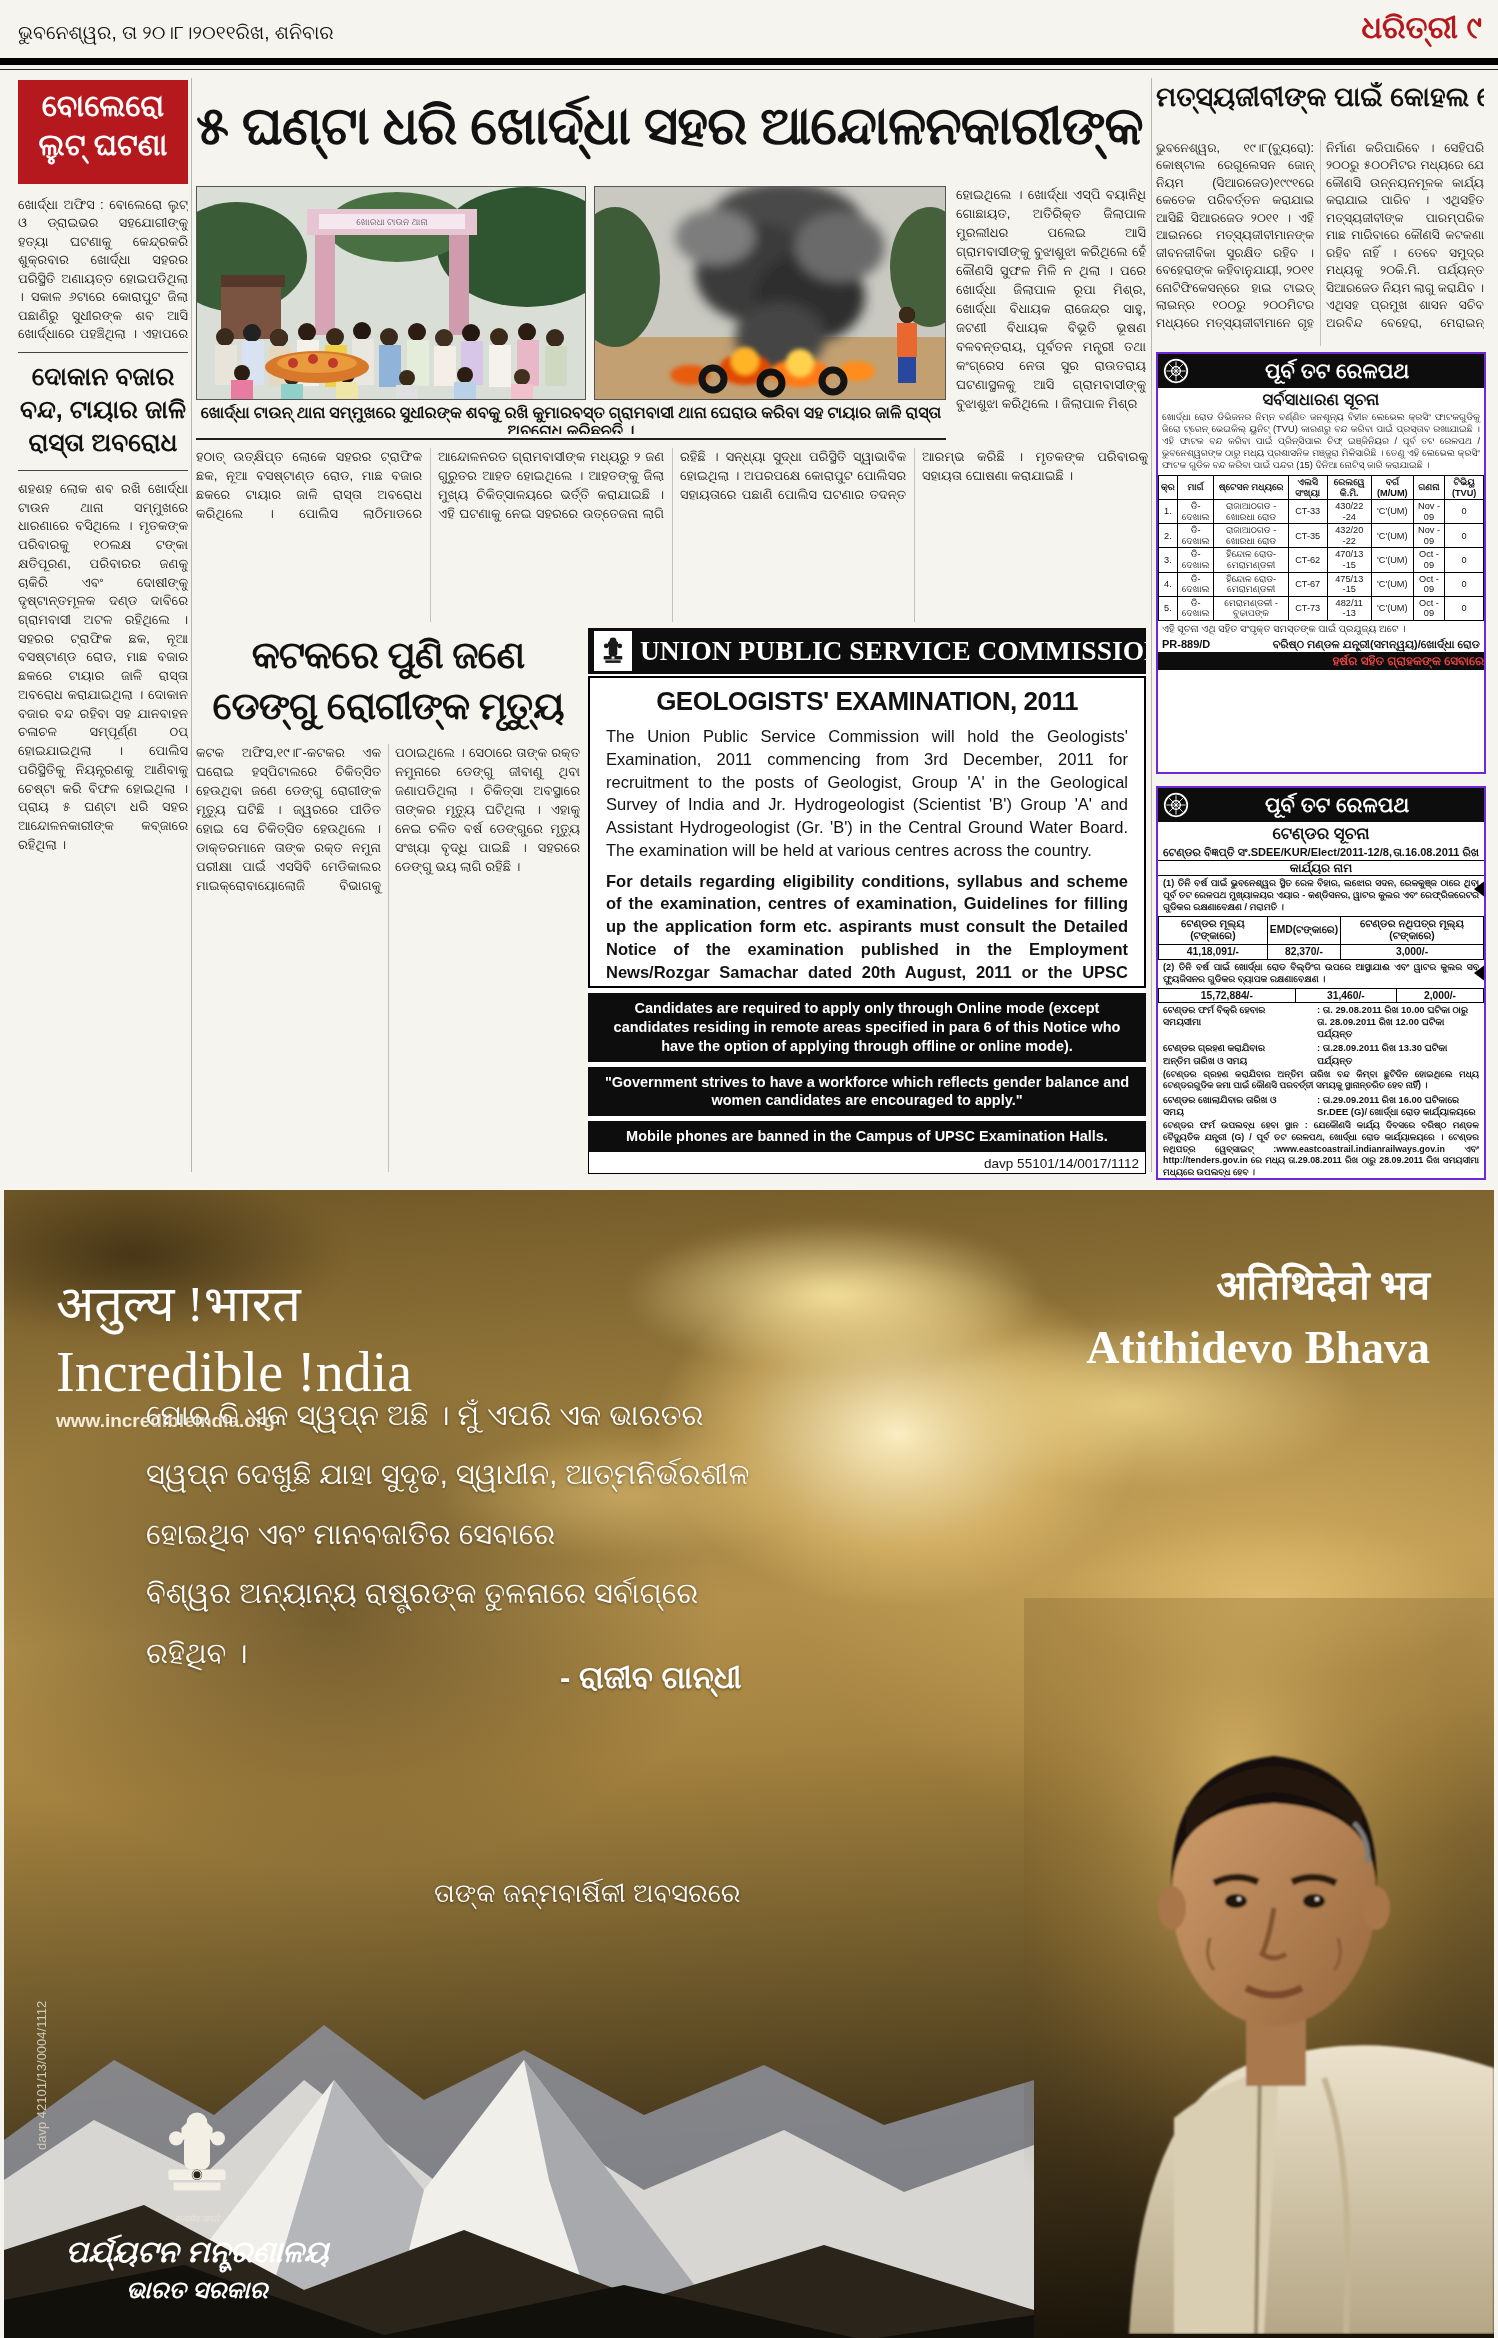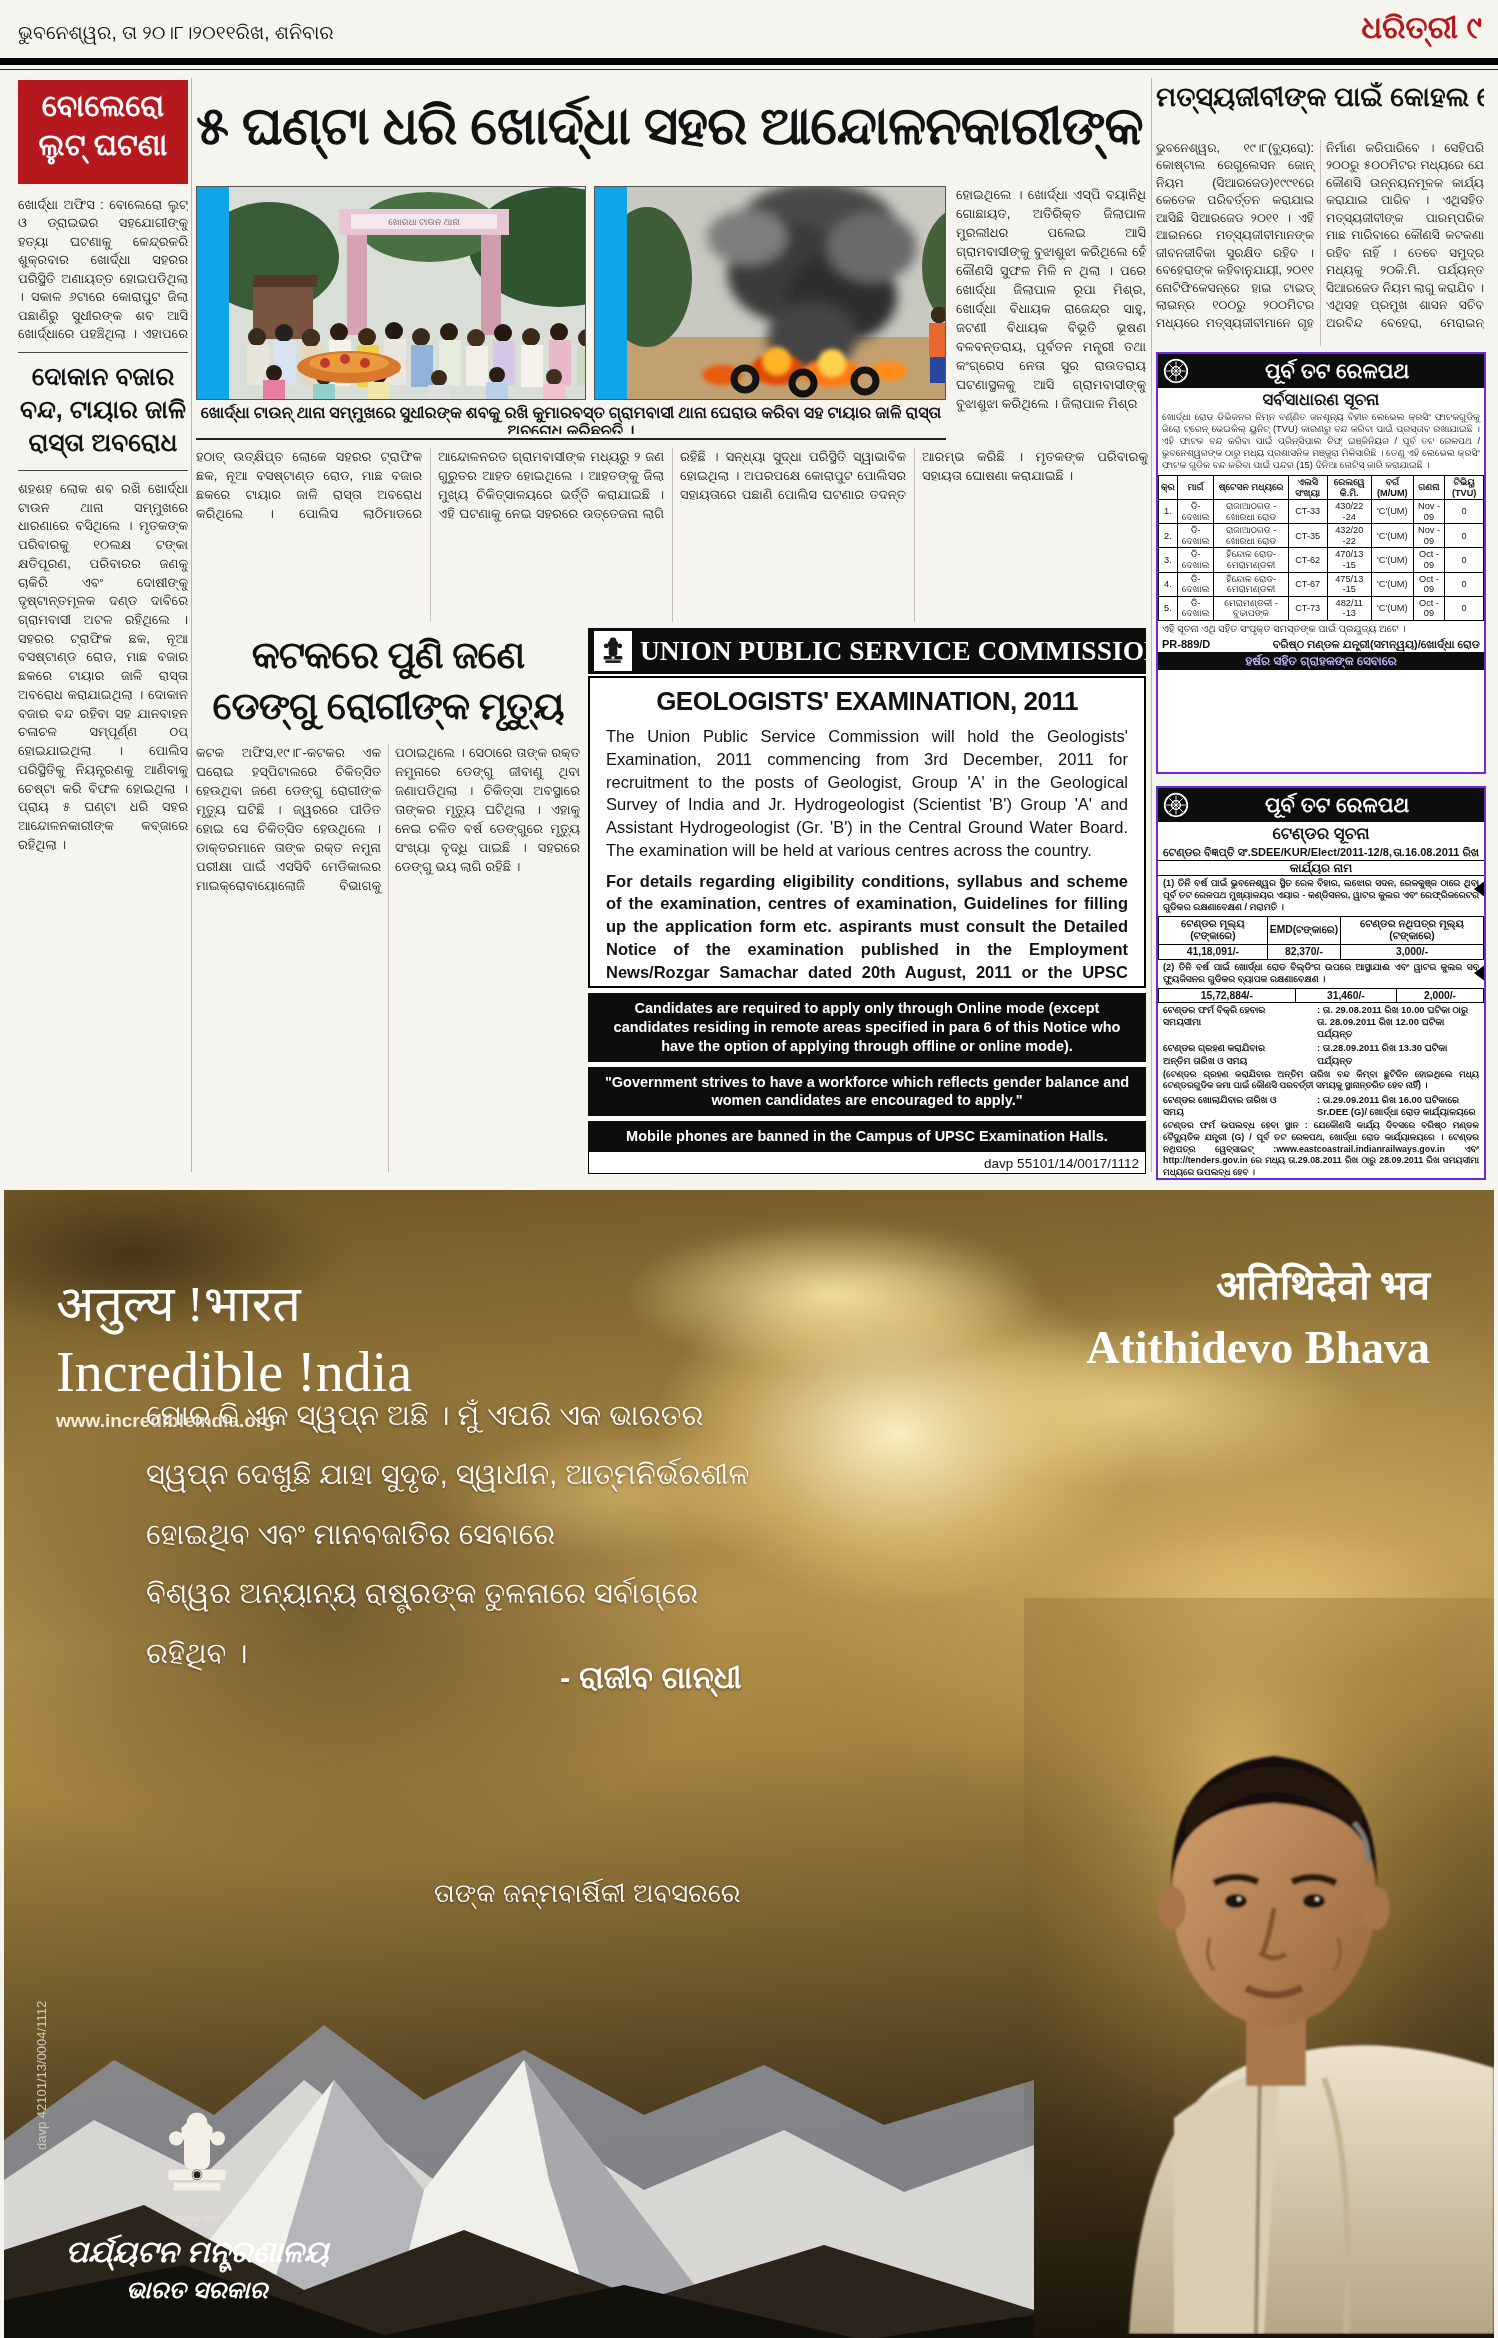--- a/index.html
+++ b/index.html
@@ -21,21 +21,21 @@
   #bolero-box{left:18px;top:80px;width:170px;height:104px;background:#b5191e;color:#fff;
       font-size:30px;font-weight:bold;line-height:1.3;text-align:center;padding-top:6px;box-sizing:border-box;}
   #bolero-p1{left:18px;top:196px;width:170px;height:148px;font-size:13px;line-height:1.42;}
   #bolero-sep1{left:18px;top:352px;width:170px;height:1px;background:#444;}
   #bolero-sub{left:18px;top:360px;width:170px;height:104px;font-size:25px;font-weight:bold;line-height:1.32;}
   #bolero-sep2{left:18px;top:470px;width:170px;height:1px;background:#444;}
   #bolero-p2{left:18px;top:480px;width:170px;height:692px;font-size:13px;line-height:1.44;}
   
   #main-headline{left:196px;top:80px;width:952px;height:102px;font-size:53px;font-weight:bold;
       white-space:nowrap;letter-spacing:-1px;line-height:1.75;}
-  .photo{top:186px;height:214px;border:1px solid #555;box-sizing:border-box;background:#0ea5e9;padding-left:32px;}
+  .photo{top:186px;height:214px;border:1px solid #555;box-sizing:border-box;background:#0ea5e9;}
   #photo-left{left:196px;width:390px;}
   #photo-right{left:594px;width:352px;}
   #side-col{left:956px;top:186px;width:190px;height:438px;font-size:13px;line-height:1.46;}
   #caption{left:196px;top:404px;width:750px;height:30px;font-size:16px;font-weight:bold;font-family:Liberation Serif, serif;}
   #caption-rule{left:196px;top:438px;width:750px;height:2px;background:#222;}
   #cont-block{left:196px;top:448px;width:952px;height:174px;font-size:13px;line-height:1.45;
       column-count:4;column-gap:16px;column-rule:1px solid #c4c1b8;}
   #dengue-head{left:196px;top:630px;width:384px;height:106px;font-size:38px;font-weight:bold;line-height:1.35;letter-spacing:-1px;}
   #dengue-body{left:196px;top:744px;width:384px;height:428px;font-size:13px;line-height:1.46;
       column-count:2;column-gap:14px;column-rule:1px solid #c4c1b8;}
@@ -61,21 +61,21 @@
   .rail-bar{display:flex;align-items:center;background:#0d0d0d;height:34px;padding:0 5px;gap:6px;}
   .rail-title{color:#fff;font-weight:bold;font-size:21px;flex:1;text-align:center;}
   .rail-sub{text-align:center;font-weight:bold;font-size:16.5px;padding:2px 0;}
   .tiny{font-size:9.3px;line-height:1.28;}
   #rail1-intro{padding:1px 4px;height:62px;overflow:hidden;text-align:justify;}
   table{border-collapse:collapse;width:100%;}
   #lc-table td,#lc-table th{border:1px solid #000;font-size:9.2px;padding:1px 2px;text-align:center;line-height:1.15;}
   #lc-table th{font-weight:bold;}
   #rail1-note{font-size:9.8px;padding:2px 4px;}
   .rail-foot{display:flex;justify-content:space-between;font-weight:bold;font-size:11px;padding:1px 4px;}
-  .slogan{background:#0d0d0d;color:#c4b5fd;font-weight:bold;font-size:12px;text-align:center;padding:2px 0;}
+  .slogan{background:#0d0d0d;color:#ef4444;font-weight:bold;font-size:12px;text-align:right;padding:2px 0;}
   #rail2 .row{display:flex;justify-content:space-between;font-weight:bold;font-size:11px;padding:1px 5px;}
   #work-label{text-align:center;font-weight:bold;font-size:12px;border-top:1px solid #000;border-bottom:1px solid #000;}
   .item{font-size:9.2px;font-weight:bold;text-align:justify;padding:2px 5px;line-height:1.3;position:relative;}
   #money td,#money th{border:1px solid #000;font-size:10.3px;padding:1px 2px;text-align:center;font-weight:bold;line-height:1.2;}
   .dline{display:flex;font-size:9.4px;font-weight:bold;padding:1px 5px;line-height:1.3;gap:36px;}
   .dline .lbl{width:118px;flex:0 0 auto;}
   .rail-p{font-size:8.9px;line-height:1.3;text-align:justify;padding:1px 5px;font-weight:bold;}
   .arrow{position:absolute;right:-2px;top:4px;width:0;height:0;border-top:9px solid transparent;
          border-bottom:9px solid transparent;border-right:12px solid #000;}
   

